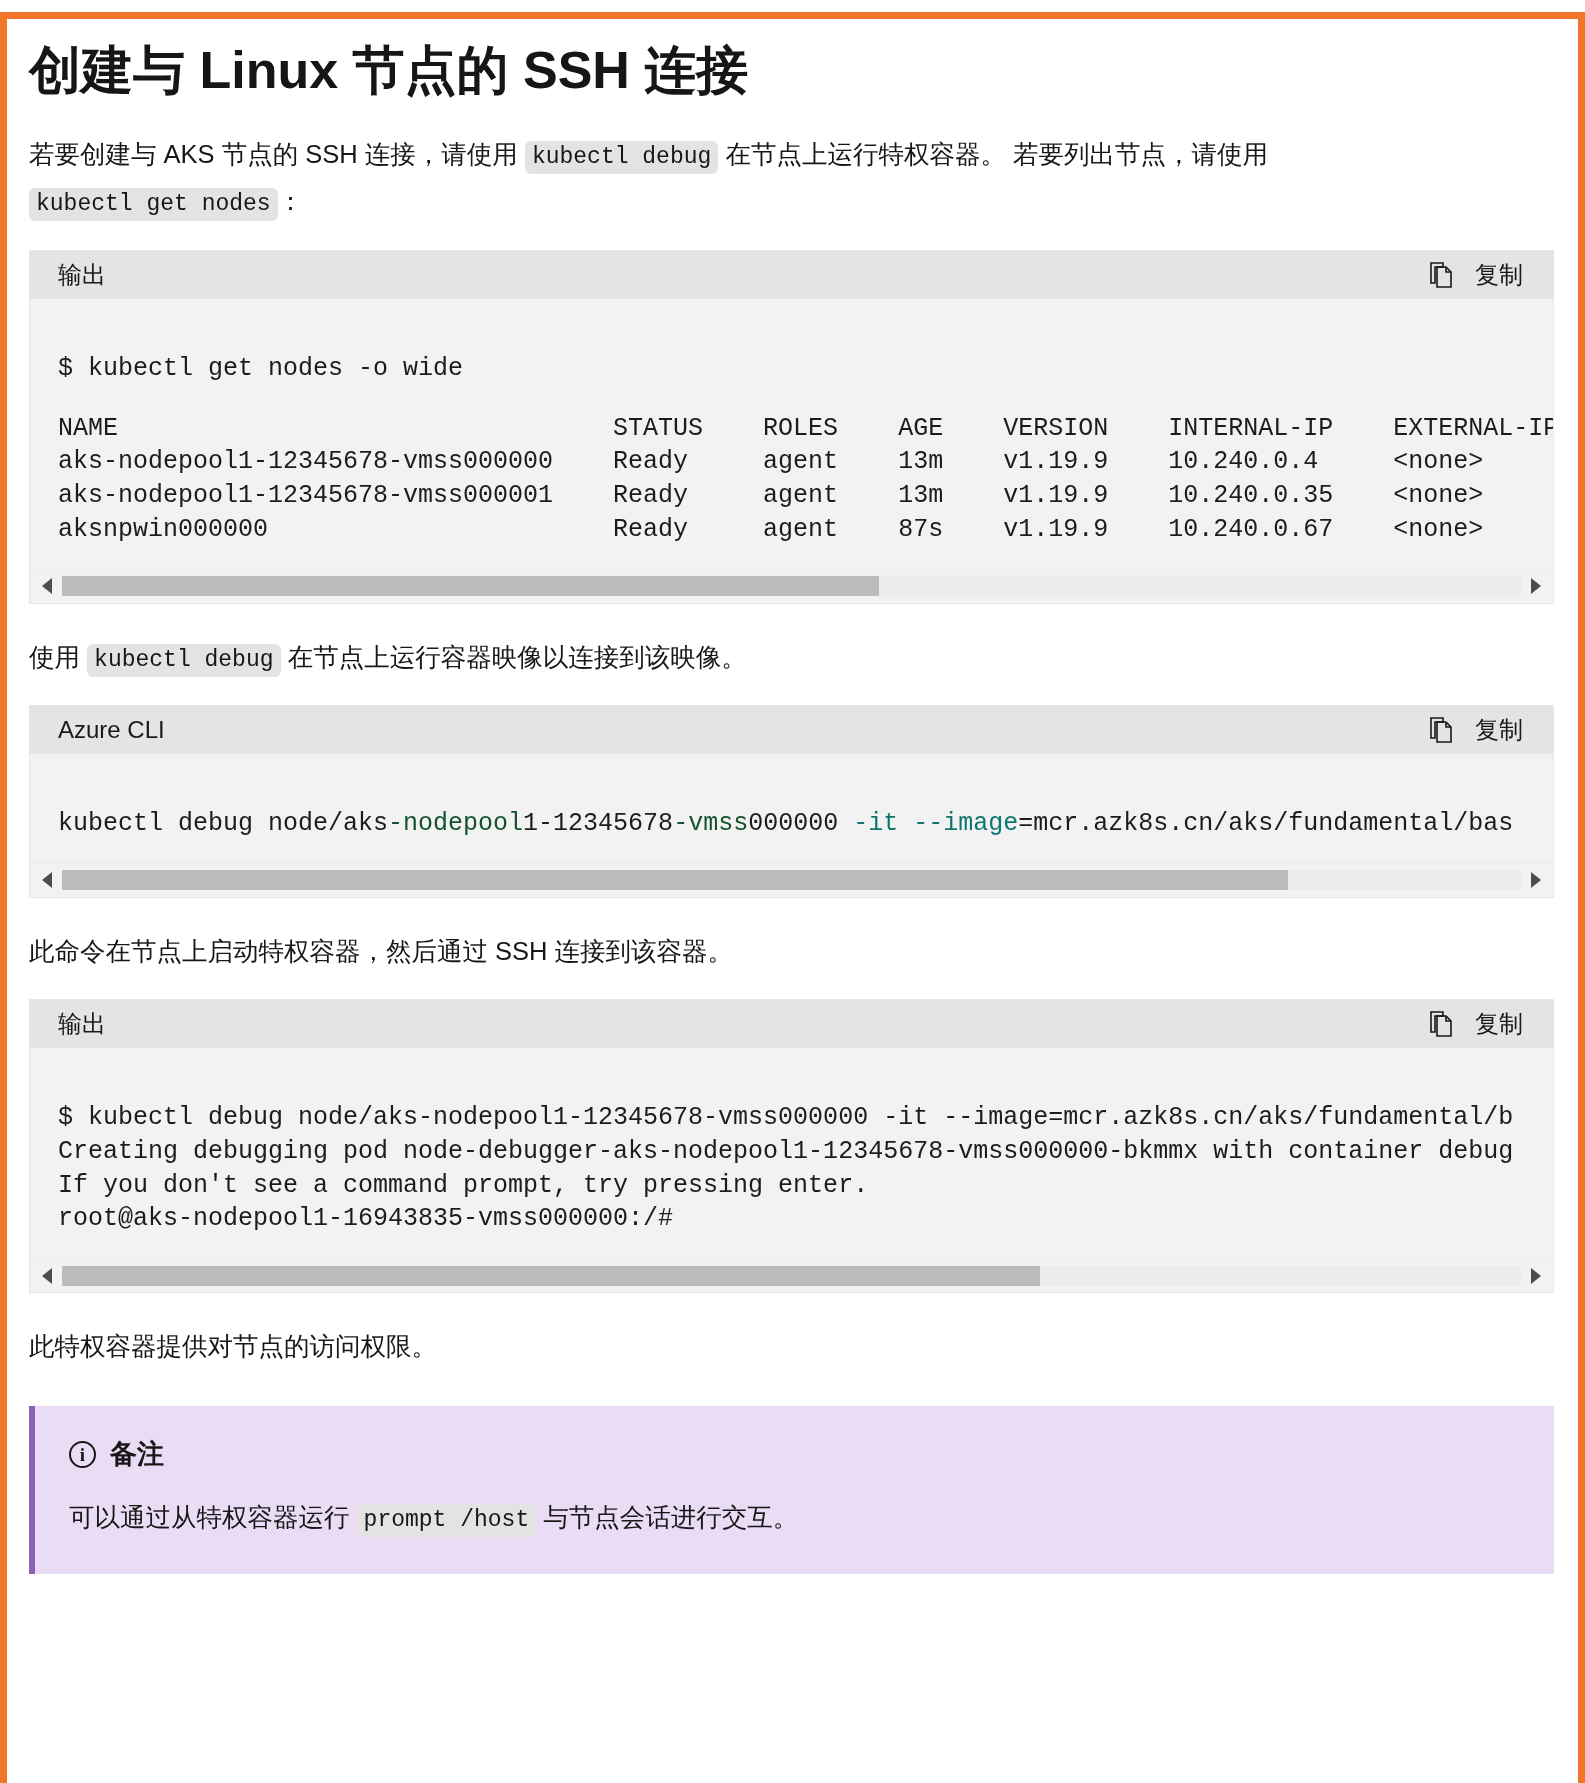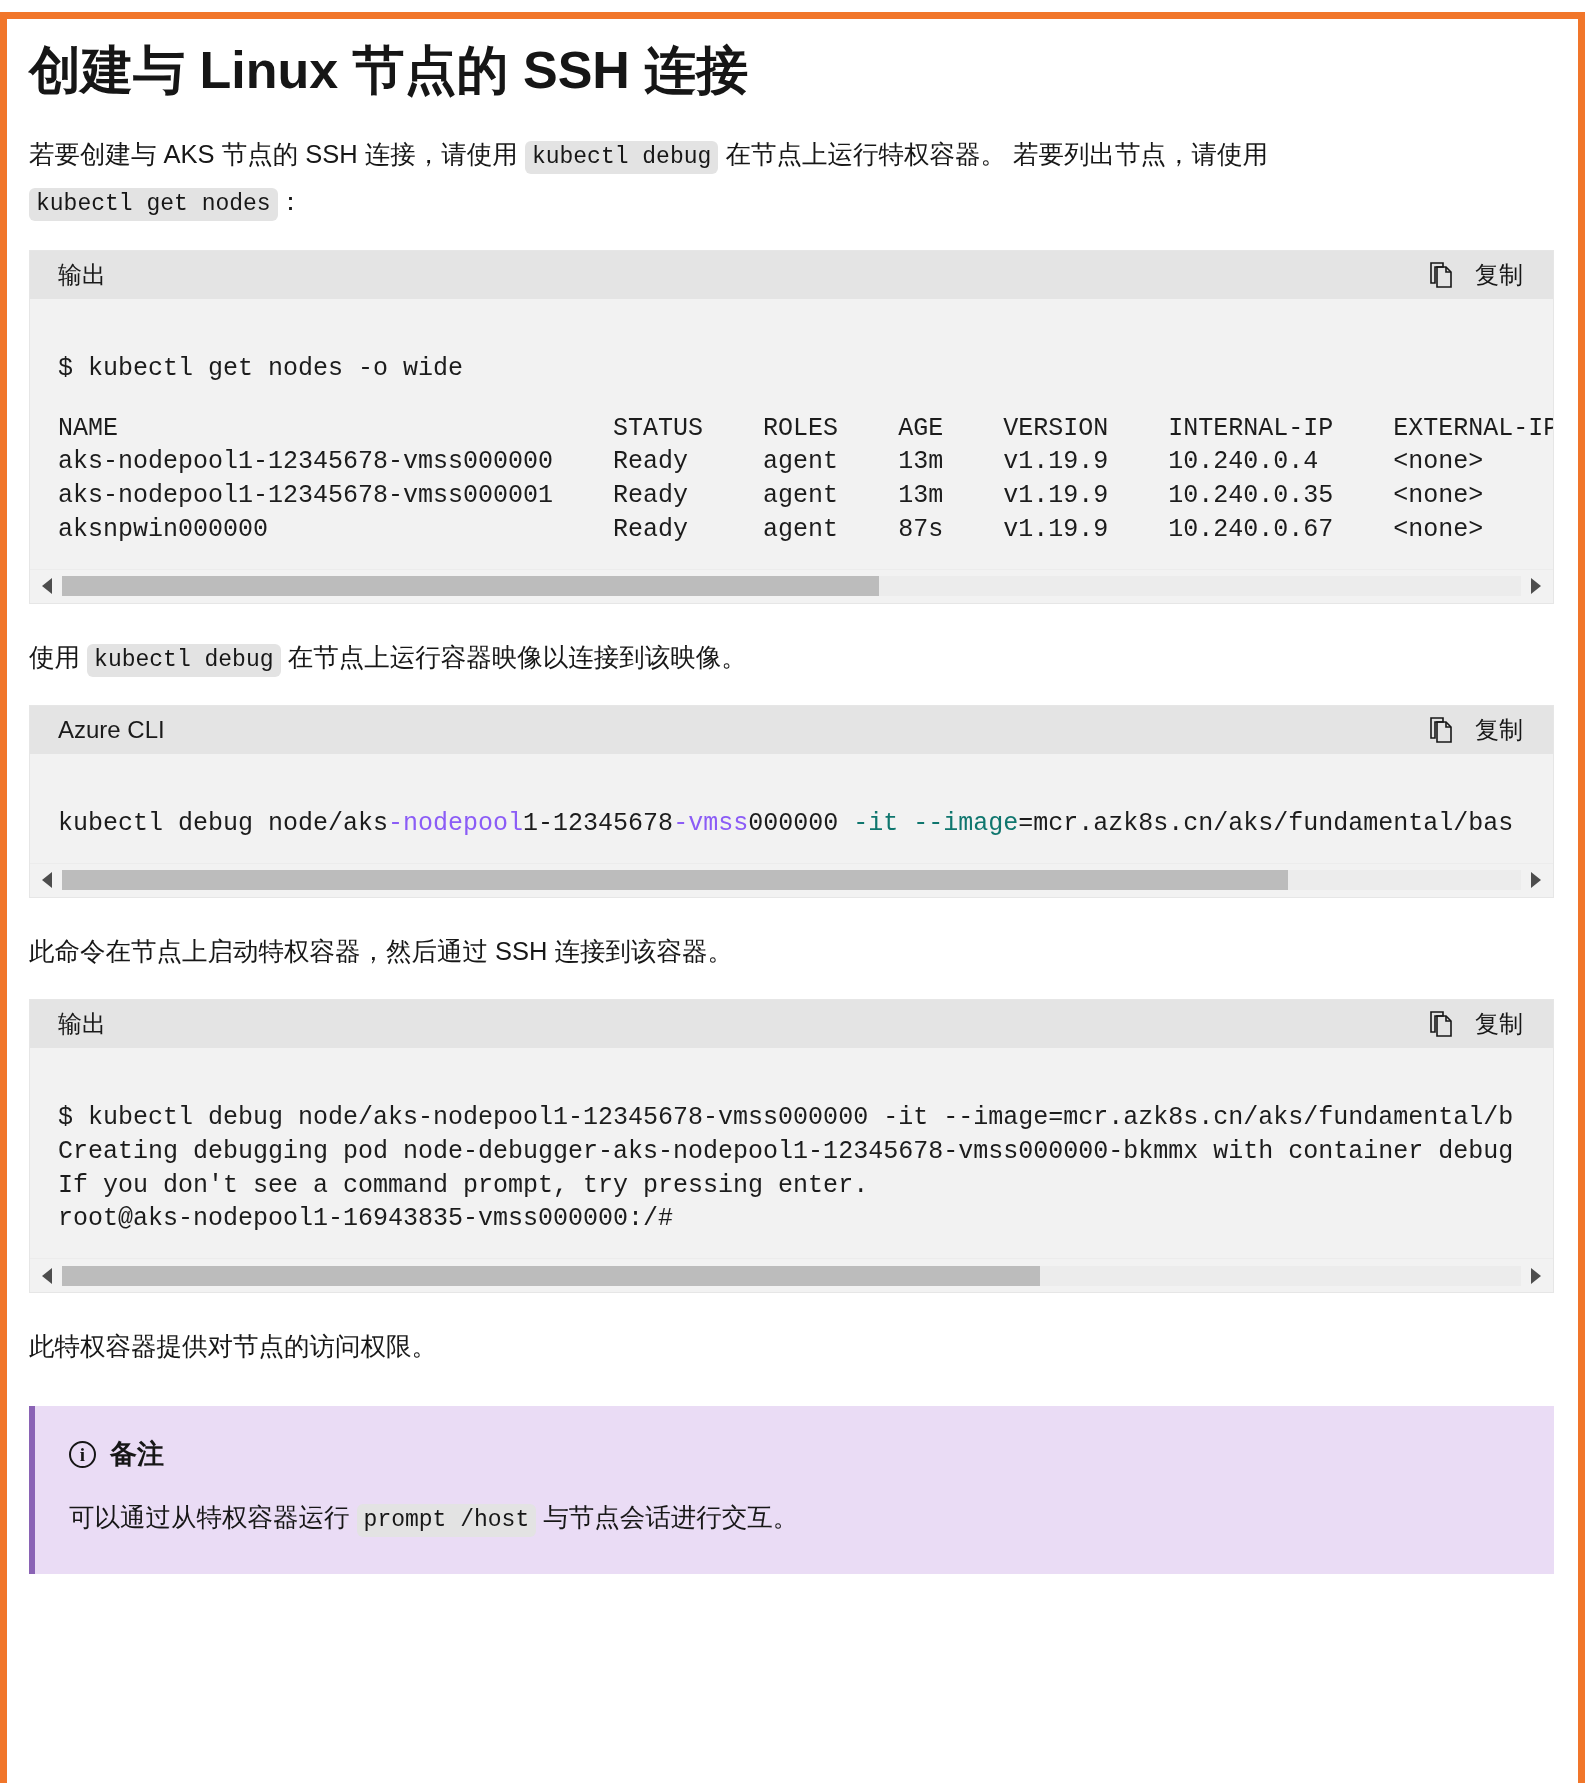--- a/index.html
+++ b/index.html
@@ -87,21 +87,21 @@
     font-family: "Liberation Mono", monospace;
     font-size: 25px;
     line-height: 1.35;
     color: #1c1c1c;
     white-space: pre;
     overflow: hidden;
     margin-top: 23px;
   }
   .code-body .spacer { display:block; height: 26px; }
   .tok-flag { color: #0f766e; }
-  .tok-kw { color: #8b5cf6; text-align: right; }
+  .tok-kw { color: #14532d; text-align: right; }
 
   
   .hscroll {
     height: 34px;
     background: #f2f2f2;
     display: flex;
     align-items: center;
     padding: 0 6px;
     border-top: 1px solid #ececec;
   }

